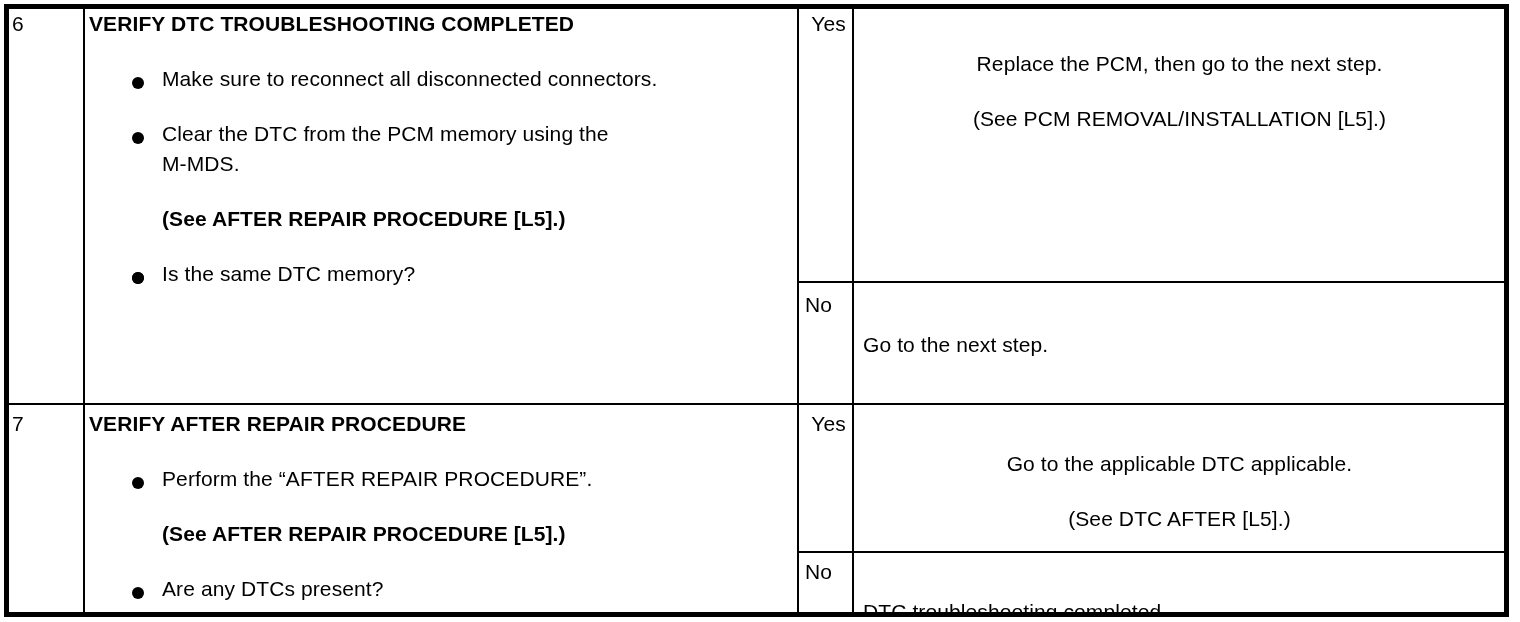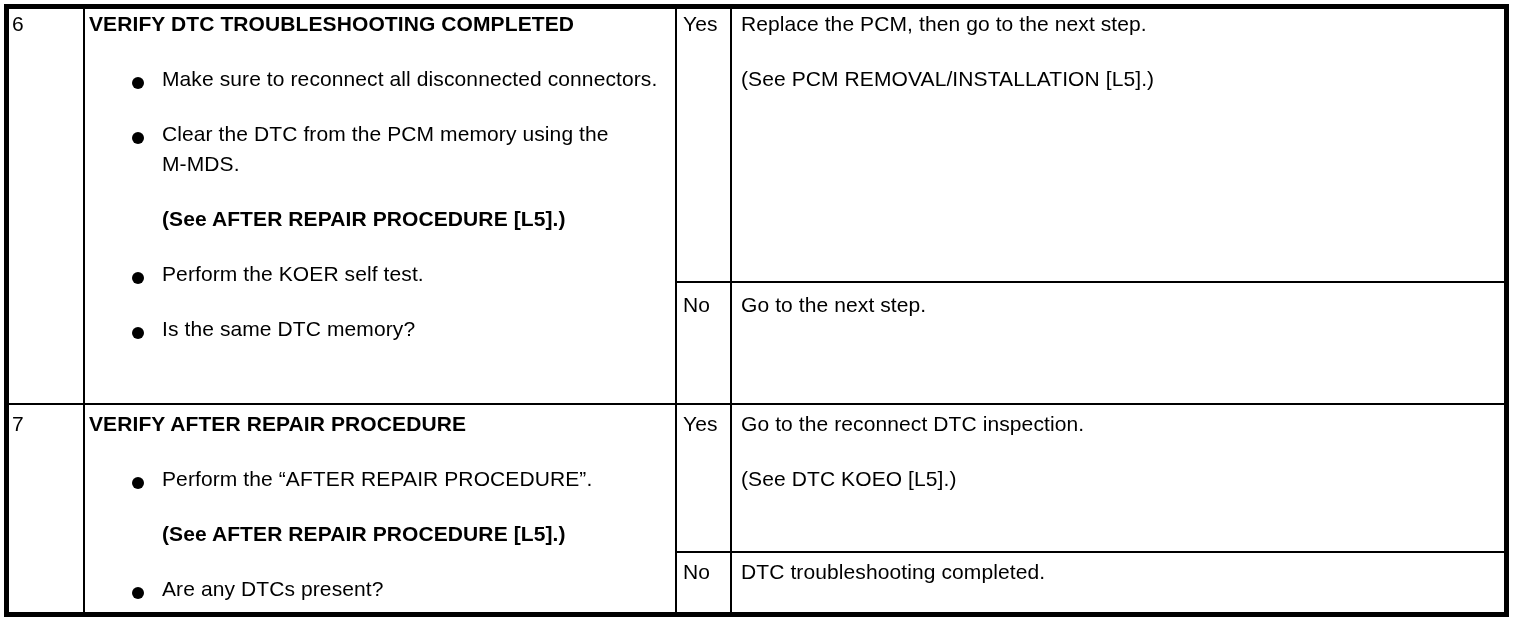--- a/index.html
+++ b/index.html
@@ -42,50 +42,51 @@
   .cell {
     box-sizing: border-box;
     overflow: hidden;
   }
   .col-step {
     width: 76px;
     border-right: 2px solid #000000;
     padding-left: 3px;
   }
   .col-action {
-    width: 592px;
+    width: 714px;
     border-right: 2px solid #000000;
     padding-left: 4px;
     padding-right: 8px;
   }
   .col-results {
     flex: 1;
     display: flex;
     flex-direction: column;
     box-sizing: border-box;
     overflow: hidden;
   }
   .subrow {
     display: flex;
     box-sizing: border-box;
     overflow: hidden;
   }
-  .subrow.sub-yes { border-bottom: 2px solid #000000; }
+  .subrow.sub-yes { border-bottom: 2px solid #000000; text-align: center; }
   .row-6 .subrow.sub-yes { height: 274px; }
   .row-7 .subrow.sub-yes { height: 148px; }
   .subrow.sub-no { flex: 1; }
   .col-yn {
     width: 55px;
     border-right: 2px solid #000000;
     padding-left: 6px;
   }
   .col-result {
     flex: 1;
     padding-left: 9px;
     padding-right: 8px;
+    margin-top: 40px;
   }
   
   .para {
     margin: 0 0 25px 0;
     font-size: 21px;
     line-height: 30px;
     letter-spacing: 0.1px;
   }
   .para .line { display: block; }
   .title { font-weight: bold; }
@@ -125,21 +126,20 @@
       <p class="para bullet">
           <span class="bullet-dot"></span>
           <span class="line">Clear the DTC from the PCM memory using the</span>
           <span class="line">M-MDS.</span>
         </p>
       <p class="para indent">
           <span class="line">(See AFTER REPAIR PROCEDURE [L5].)</span>
         </p>
       <p class="para bullet">
           <span class="bullet-dot"></span>
-          <span class="line">Perform the KOER self test.</span>
         </p>
       <p class="para bullet">
           <span class="bullet-dot"></span>
           <span class="line">Is the same DTC memory?</span>
         </p>
     </div>
     <div class="col-results">
       <div class="subrow sub-yes">
         <div class="cell col-yn">
           <p class="para">Yes</p>
@@ -177,22 +177,22 @@
           <span class="bullet-dot"></span>
           <span class="line">Are any DTCs present?</span>
         </p>
     </div>
     <div class="col-results">
       <div class="subrow sub-yes">
         <div class="cell col-yn">
           <p class="para">Yes</p>
         </div>
         <div class="cell col-result">
-          <p class="para">Go to the reconnect DTC inspection.</p>
-          <p class="para">(See DTC KOEO [L5].)</p>
+          <p class="para">Go to the applicable DTC applicable.</p>
+          <p class="para">(See DTC AFTER [L5].)</p>
         </div>
       </div>
       <div class="subrow sub-no">
         <div class="cell col-yn">
           <p class="para">No</p>
         </div>
         <div class="cell col-result">
           <p class="para">DTC troubleshooting completed.</p>
         </div>
       </div>

